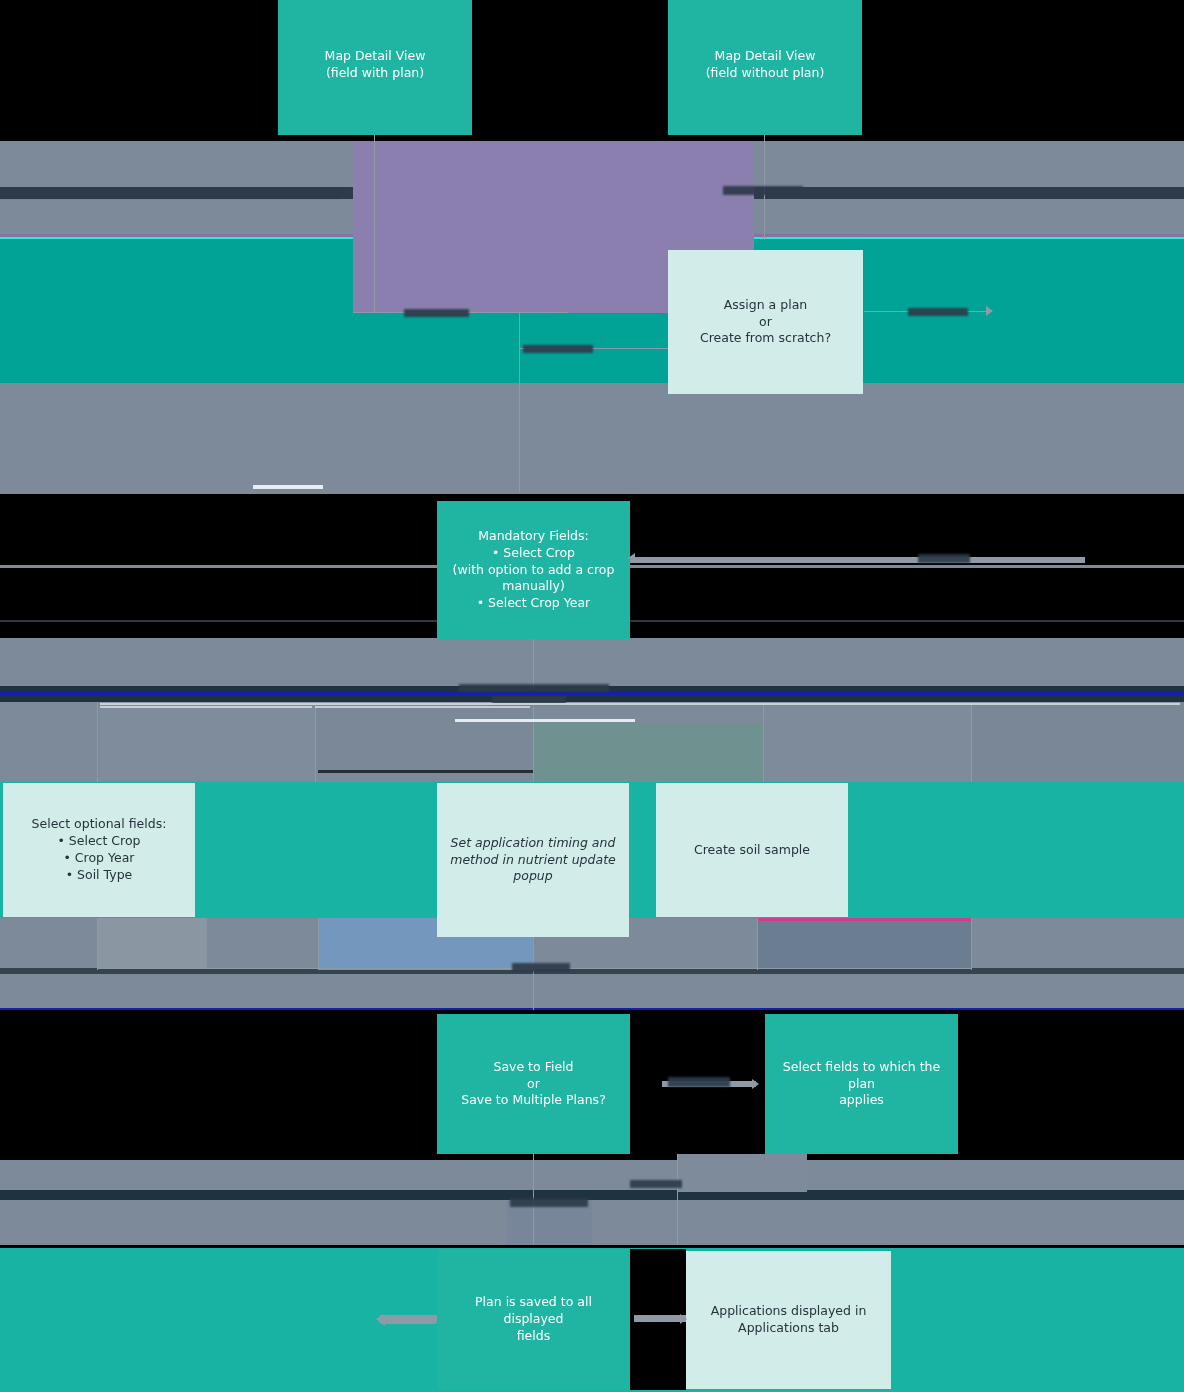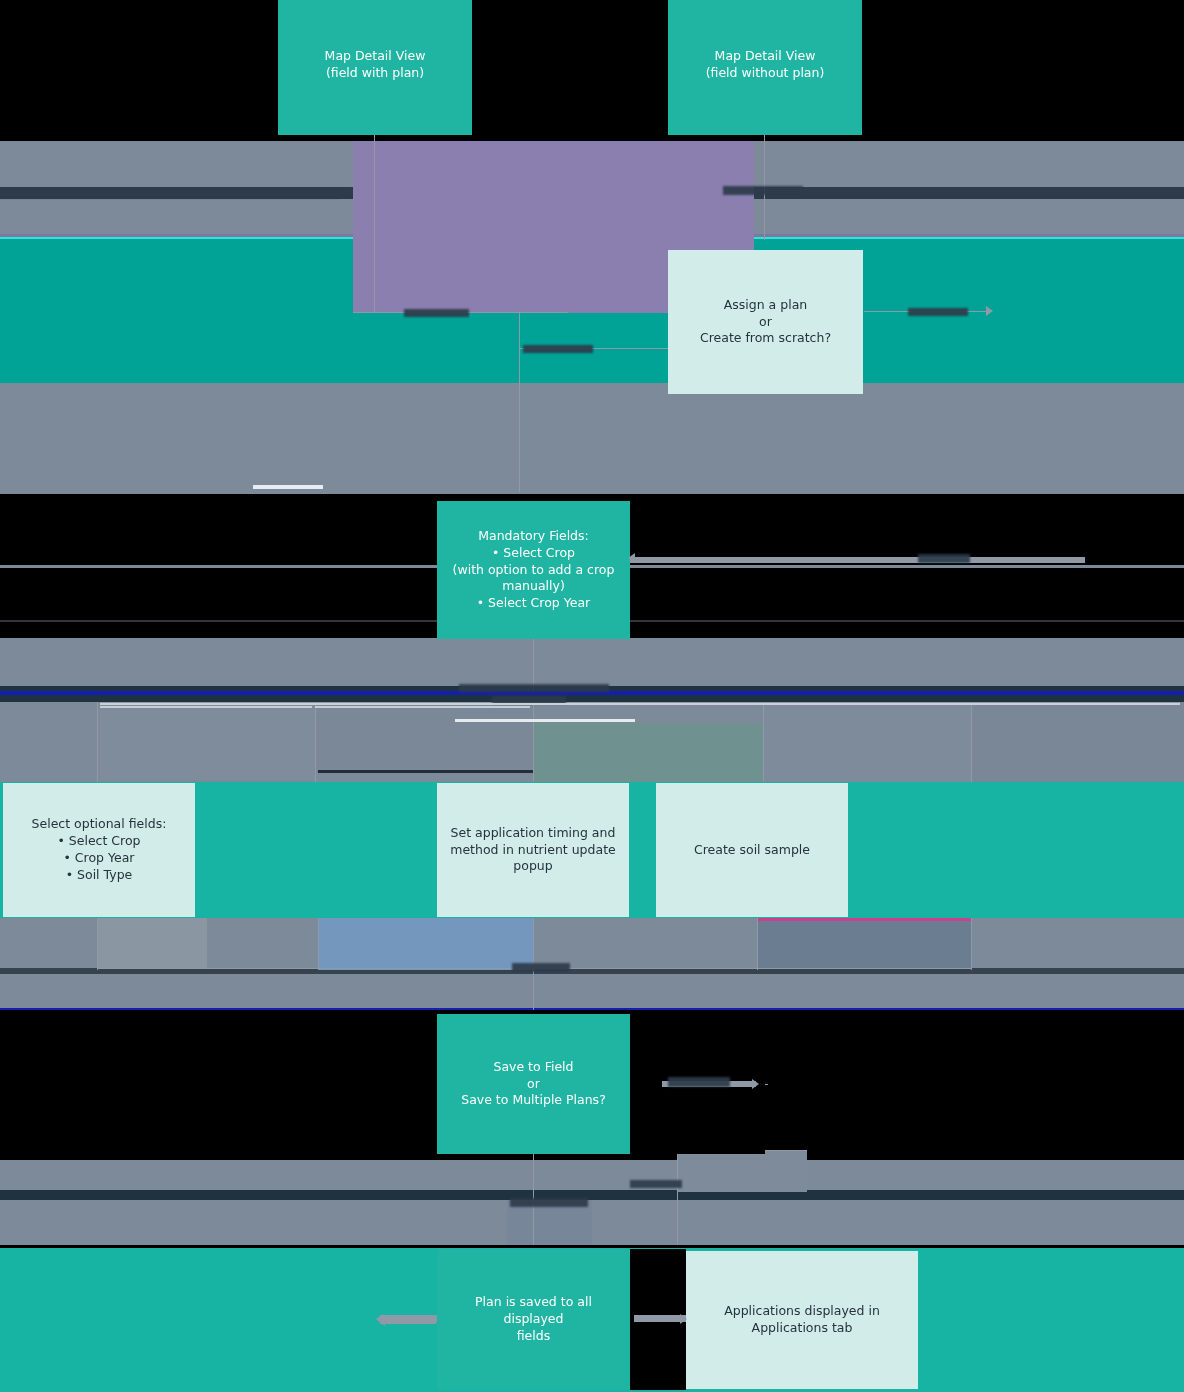--- a/index.html
+++ b/index.html
@@ -167,45 +167,49 @@
   </div>
 
   <div class="box light" style="left:3px;top:783px;width:192px;height:134px;">
     <span class="txt">Select optional fields:
 • Select Crop
 • Crop Year
 • Soil Type</span>
   </div>
 
 
-  <div class="box light" style="left:437px;top:783px;width:192px;height:134px;">
+  <div class="box light" style="left:437px;top:783px;width:192px;height:154px;font-style:italic;">
     <span class="txt">Set application timing and
 method in nutrient update
 popup</span>
   </div>
 
   <div class="box light" style="left:656px;top:783px;width:192px;height:134px;">
     <span class="txt">Create soil sample</span>
   </div>
 
 
   <div class="box solid" style="left:437px;top:1014px;width:193px;height:140px;">
     <span class="txt">Save to Field
 or
 Save to Multiple Plans?</span>
   </div>
 
+  <div class="box solid" style="left:765px;top:1014px;width:193px;height:140px;">
+    <span class="txt">Select fields to which the plan
+applies</span>
+  </div>
 
 
   <div class="box solid" style="left:437px;top:1249px;width:193px;height:141px;">
     <span class="txt">Plan is saved to all displayed
 fields</span>
   </div>
 
-  <div class="box light" style="left:686px;top:1251px;width:232px;height:138px;">
+  <div class="box light" style="left:686px;top:1251px;width:205px;height:138px;">
     <span class="txt">Applications displayed in
 Applications tab</span>
   </div>
 
   <div class="patch" style="left:630px;top:494px;width:455px;height:64px;background:#000;"></div>
   <div class="patch" style="left:630px;top:558px;width:455px;height:7px;background:#000;"></div>
   <div class="conn h" style="left:630px;top:557px;width:455px;height:6px;background:#8f9aa6;"></div>
   <div class="redact" style="left:918px;top:554px;width:52px;height:9px;"></div>
   <div class="arrowL" style="left:628px;top:553px;"></div>
 

